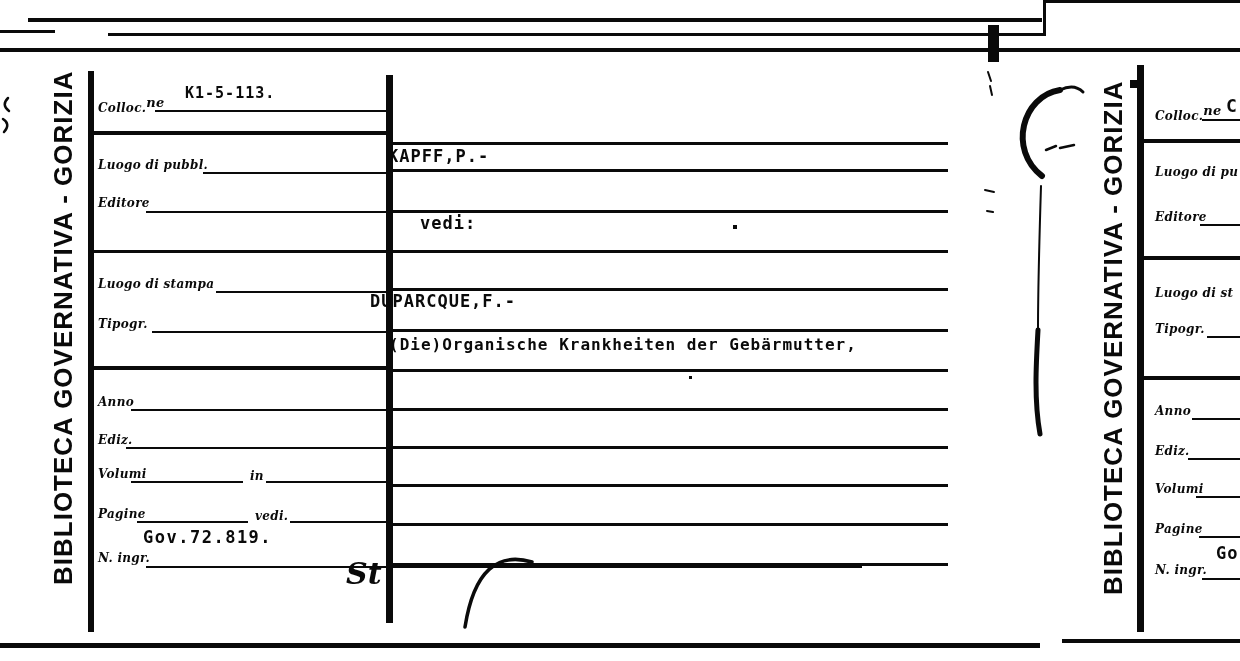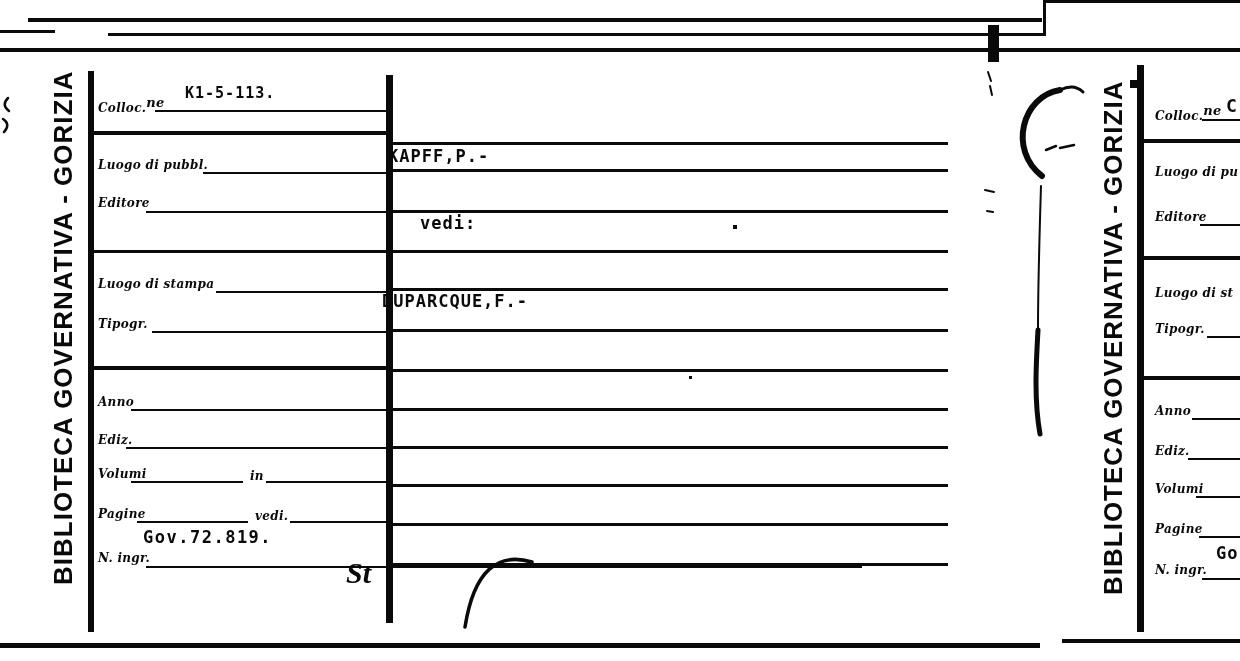--- a/index.html
+++ b/index.html
@@ -92,37 +92,38 @@
 
   <span class="lbl" style="left:98px;top:507px;">Pagine</span>
   <div class="rule thin" style="left:137px;top:521px;width:111px;"></div>
   <span class="lbl" style="left:255px;top:509px;">vedi.</span>
   <div class="rule thin" style="left:290px;top:521px;width:96px;"></div>
 
   <span class="typed" style="left:143px;top:527px;letter-spacing:1.5px;">Gov.72.819.</span>
   <span class="lbl" style="left:98px;top:551px;">N. ingr.</span>
   <div class="rule thin" style="left:146px;top:566px;width:716px;"></div>
 
-  <span class="hand" style="left:346px;top:556px;font-family:Liberation Serif, serif;">St</span>
+  <span class="hand" style="left:346px;top:556px;">St</span>
 
   <div class="rule" style="left:390px;top:142px;width:558px;"></div>
   <div class="rule" style="left:390px;top:169px;width:558px;"></div>
   <div class="rule" style="left:390px;top:210px;width:558px;"></div>
   <div class="rule" style="left:390px;top:288px;width:558px;"></div>
   <div class="rule" style="left:390px;top:329px;width:558px;"></div>
   <div class="rule" style="left:390px;top:369px;width:558px;"></div>
   <div class="rule" style="left:390px;top:408px;width:558px;"></div>
   <div class="rule" style="left:390px;top:446px;width:558px;"></div>
   <div class="rule" style="left:390px;top:484px;width:558px;"></div>
   <div class="rule" style="left:390px;top:523px;width:558px;"></div>
   <div class="rule" style="left:390px;top:563px;width:558px;"></div>
 
   <span class="typed" style="left:388px;top:146px;">KAPFF,P.-</span>
   <span class="typed" style="left:420px;top:213px;">vedi:</span>
-  <span class="typed" style="left:382px;top:291px;">DUPARCQUE,F.-</span>
+  <span class="typed" style="left:370px;top:291px;">DUPARCQUE,F.-</span>
+  <span class="typed sm" style="left:389px;top:335px;font-size:16px;">(Die)Organische Krankheiten der Gebärmutter,</span>
 
   <div class="speck" style="left:733px;top:225px;width:4px;height:4px;"></div>
   <div class="speck" style="left:689px;top:376px;width:3px;height:3px;"></div>
 
   <div class="rule" style="left:0;top:643px;width:1040px;height:5px;"></div>
   <div class="rule thick" style="left:1062px;top:639px;width:178px;"></div>
 
   <div class="sidebar" style="left:863px;top:329px;">BIBLIOTECA GOVERNATIVA - GORIZIA</div>
   <div class="vline" style="left:1137px;top:65px;width:7px;height:567px;"></div>
 

